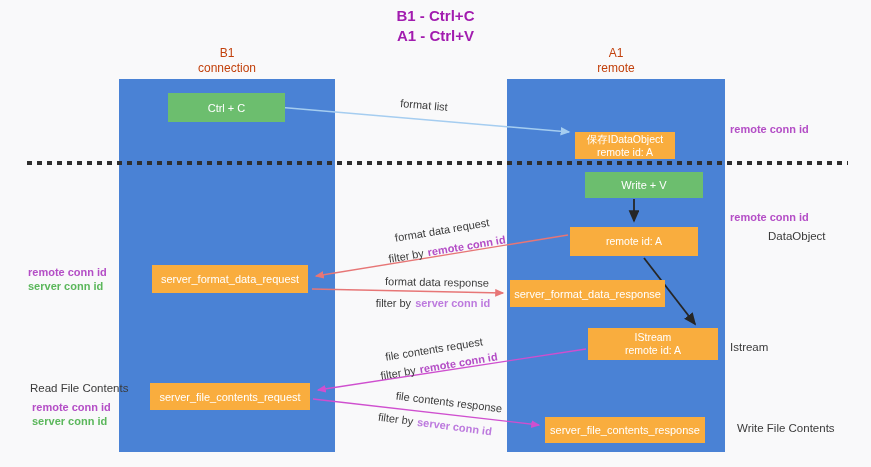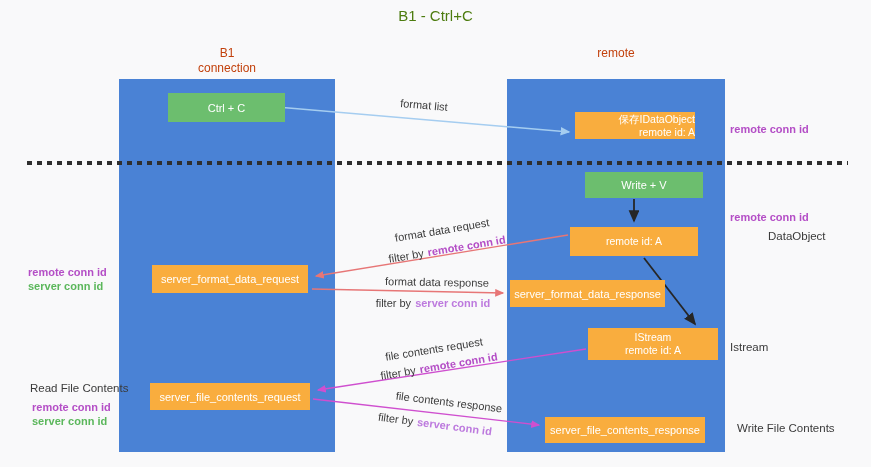--- a/index.html
+++ b/index.html
@@ -1,19 +1,19 @@
 <!DOCTYPE html>
 <html><head>
 <meta charset="utf-8">
 <style>
   html,body{margin:0;padding:0;}
   body{font-family:"Liberation Sans",sans-serif;background:#f9f9fa;}
   .canvas{position:relative;width:871px;height:467px;background:#f9f9fa;overflow:hidden;}
   .abs{position:absolute;}
-  .title{left:0;top:6px;width:100%;text-align:center;font-size:15px;line-height:20px;color:#4d7c0f;}
+  .title{left:0;top:6px;width:100%;text-align:center;font-size:15px;line-height:20px;color:#a21caf;font-weight:bold;}
   .colhead{text-align:center;font-size:12px;line-height:15px;color:#c2410c;top:46px;}
   .col{background:#4a82d5;top:79px;height:373px;}
   .divider{left:27px;top:161px;width:821px;height:4px;
     background:repeating-linear-gradient(to right,#2e2e2e 0 5px,transparent 5px 10px);}
   .box{box-sizing:border-box;color:#fff;text-align:center;font-size:11px;}
   .green{background:#6cbe6e;margin-left:10px;}
   .orange{background:#f9ad3e;}
   .box .l{line-height:13px;}
   .one{display:flex;align-items:center;justify-content:center;}
   .two{display:flex;flex-direction:column;justify-content:center;}
@@ -27,27 +27,29 @@
   .sideb{font-size:11px;font-weight:bold;white-space:nowrap;}
   svg.overlay{position:absolute;left:0;top:0;pointer-events:none;}
 </style>
 </head>
 <body>
 
 <div class="canvas">
 
   <div class="abs title">
     <div>B1 - Ctrl+C</div>
+    <div>A1 - Ctrl+V</div>
   </div>
 
   <div class="abs colhead" style="left:119px;width:216px;">
     <div>B1</div>
     <div>connection</div>
   </div>
   <div class="abs colhead" style="left:507px;width:218px;">
+    <div>A1</div>
     <div>remote</div>
   </div>
 
   <div class="abs col" style="left:119px;width:216px;"></div>
   <div class="abs col" style="left:507px;width:218px;"></div>
 
   <div class="abs divider"></div>
 
   <svg class="overlay" width="871" height="467">
     <defs>
@@ -70,21 +72,21 @@
     <line x1="312" y1="289" x2="503" y2="293" stroke-width="1.3" marker-end="url(#m-red)" stroke="#e77676"></line>
     <line x1="644" y1="258" x2="695" y2="324" stroke-width="1.8" marker-end="url(#m-black)" stroke="#262626"></line>
     <line x1="586" y1="349" x2="318" y2="390" stroke-width="1.3" marker-end="url(#m-mag)" stroke="#cf4fcf"></line>
     <line x1="313" y1="399" x2="539" y2="425" stroke-width="1.3" marker-end="url(#m-mag)" stroke="#cf4fcf"></line>
   </svg>
 
   <div class="abs box green one" style="left:158px;top:93px;width:117px;height:29px;">
     <span>Ctrl + C</span>
   </div>
 
-  <div class="abs box orange two" style="left:575px;top:112px;width:120px;height:27px;font-size:10.5px;text-align:right;">
+  <div class="abs box orange two" style="left:575px;top:132px;width:100px;height:27px;font-size:10.5px;">
     <div class="l">保存IDataObject</div>
     <div class="l">remote id: A</div>
   </div>
 
   <div class="abs box green one" style="left:575px;top:172px;width:118px;height:26px;">
     <span>Write + V</span>
   </div>
 
   <div class="abs box orange two" style="left:570px;top:227px;width:128px;height:29px;font-size:10.5px;">
     <div class="l">remote id: A</div>

